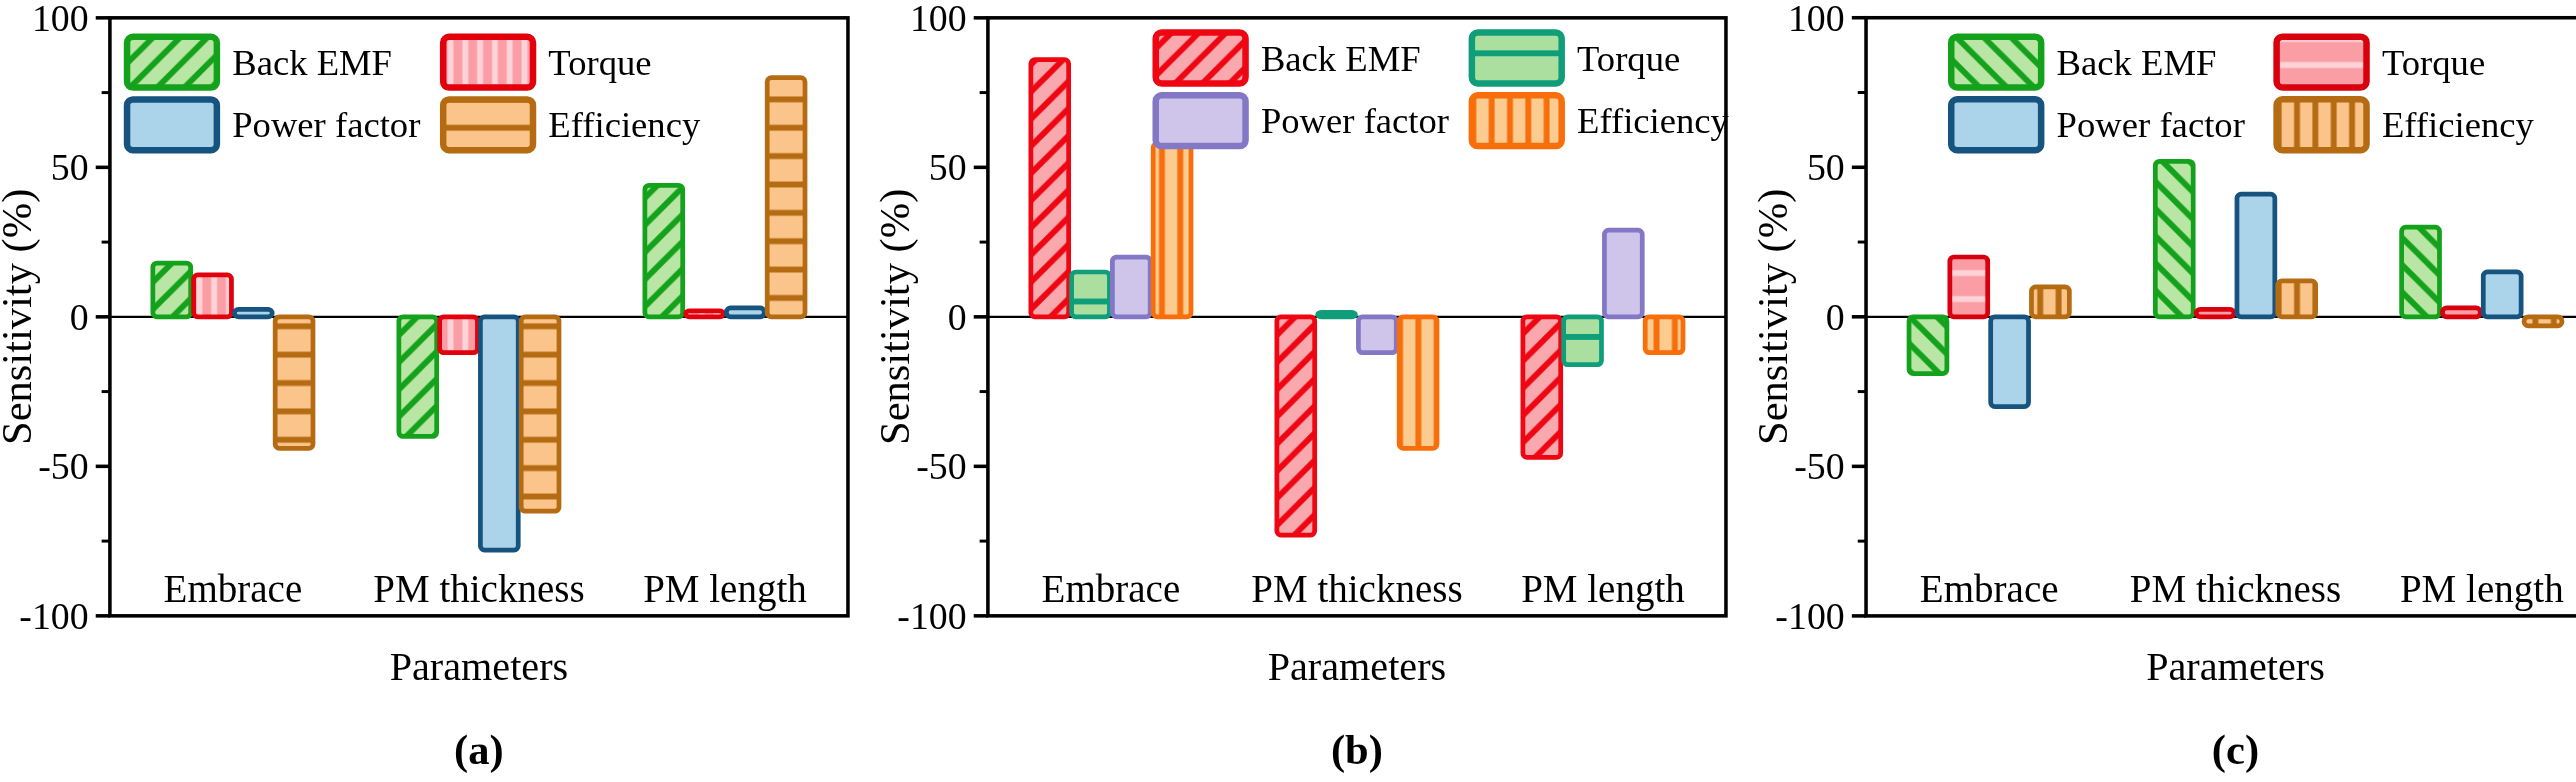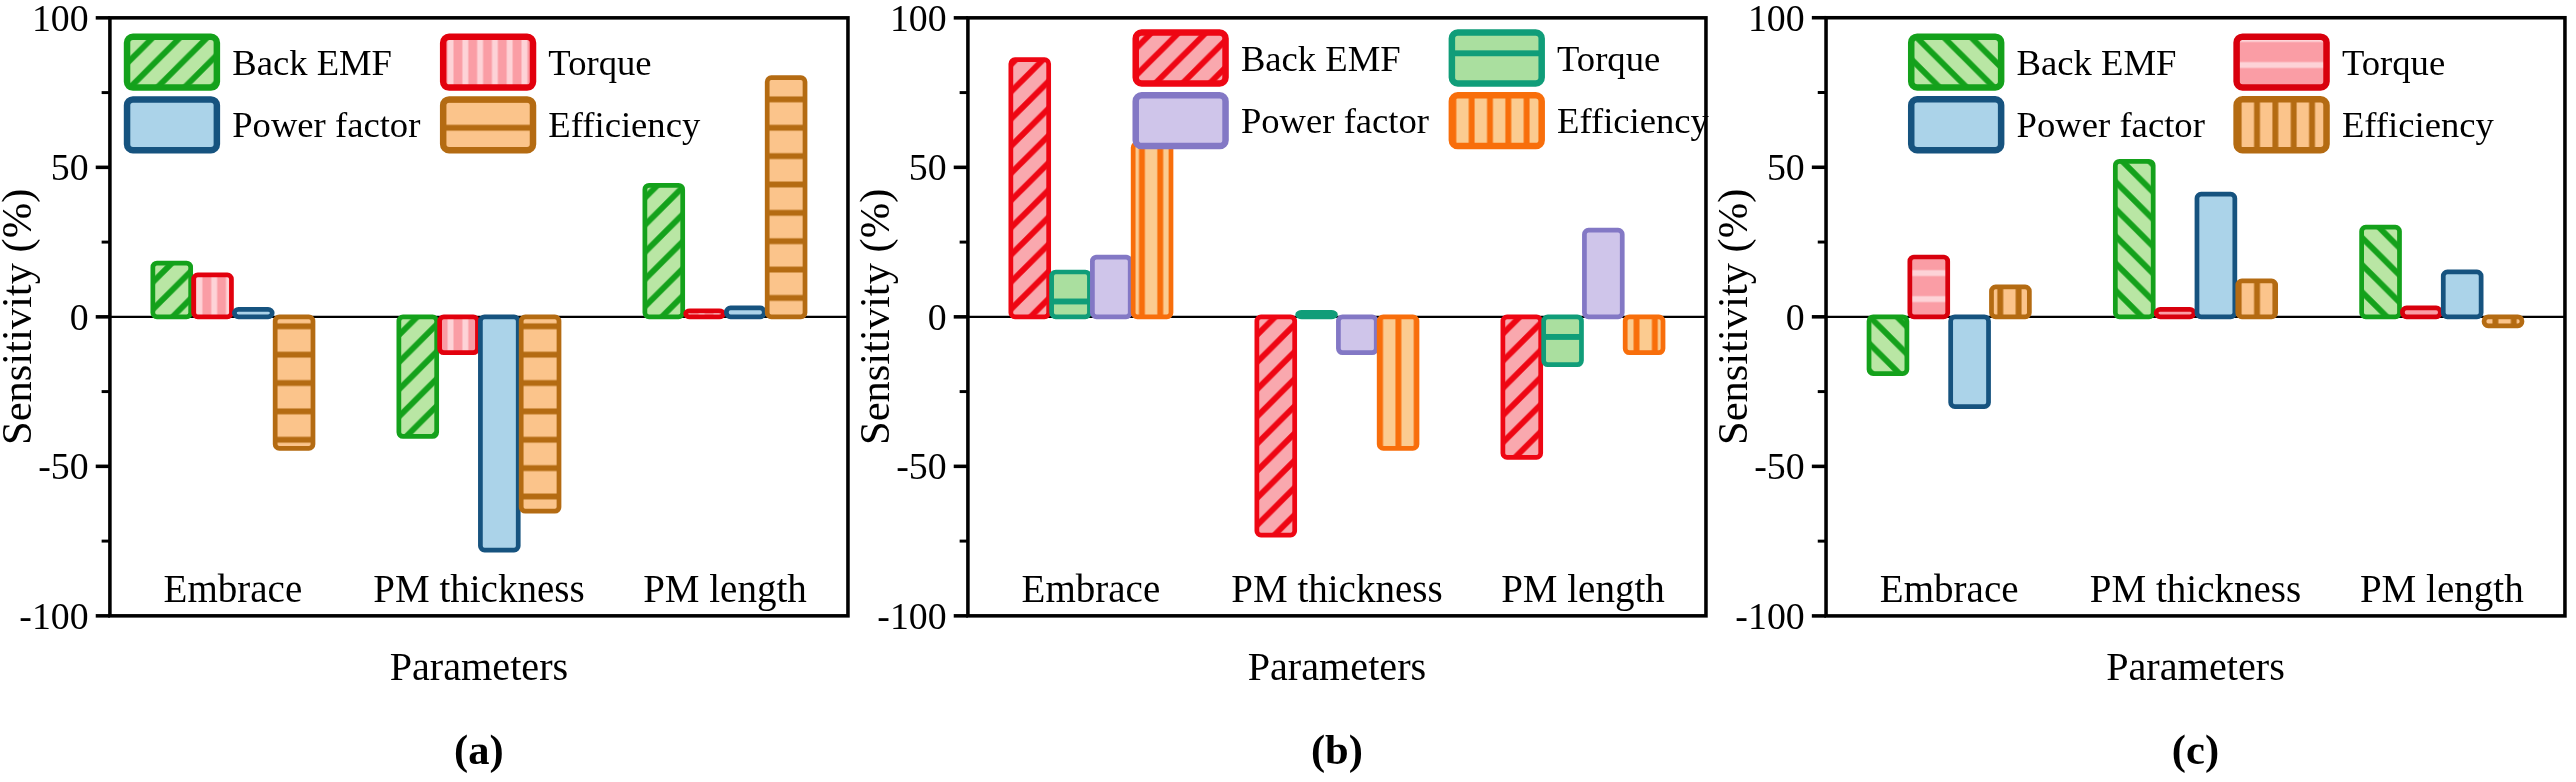--- a/index.html
+++ b/index.html
@@ -1,17 +1,17 @@
 <!DOCTYPE html>
 <html style="font-size:9.5px"><head>
 <meta charset="utf-8">
 <style>
   html,body{margin:0;padding:0;background:#ffffff;}
   body{width:2576px;height:782px;overflow:hidden;font-family:"Liberation Serif", serif;}
-  .figure-row{display:flex;width:2576px;height:782px;}
+  .figure-row{display:flex;width:2576px;height:782px;gap:20px;}
   .panel{margin:0;padding:0;flex:0 0 auto;}
   .panel svg{display:block;}
   text{fill:#000000;}
 </style>
 </head>
 <body>
 
 <div class="figure-row">
   <figure class="panel" style="width:858px;height:782px;">
     <svg width="858" height="782" viewBox="0 0 1452 1323">

